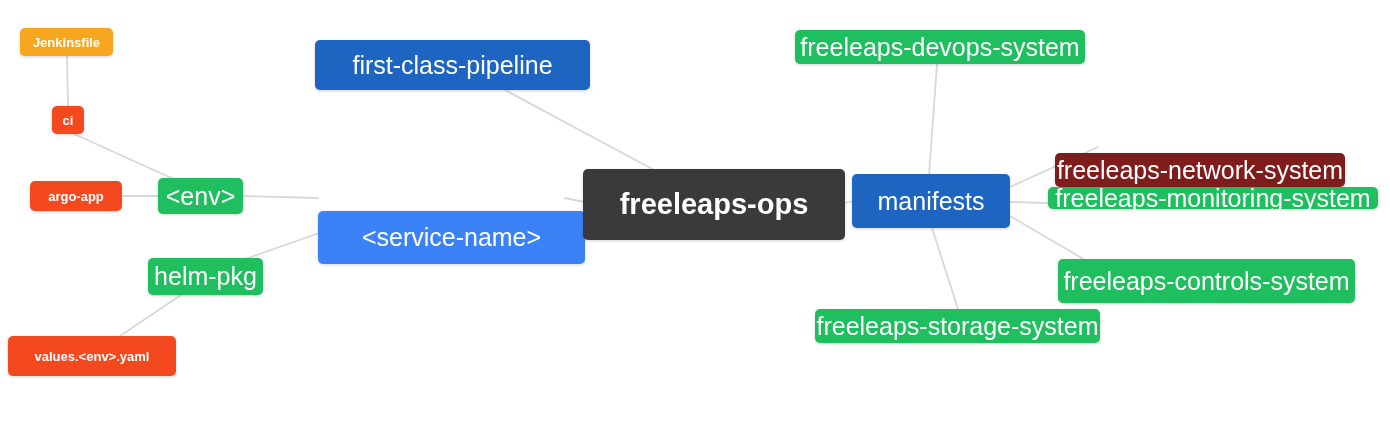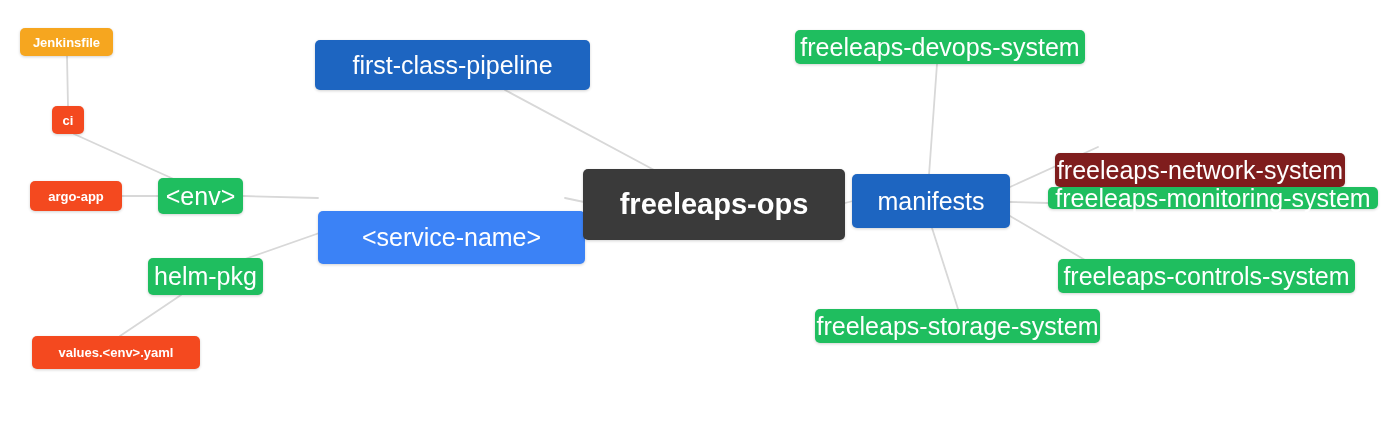--- a/index.html
+++ b/index.html
@@ -72,33 +72,33 @@
   <div class="node size-sm" style="left: 20px; top: 28px; width: 93px; height: 28px; background: rgb(246, 166, 31);">Jenkinsfile</div>
 
   <div class="node size-sm" style="left: 52px; top: 106px; width: 32px; height: 28px; background: rgb(244, 73, 31);">ci</div>
 
   <div class="node size-sm" style="left: 30px; top: 181px; width: 92px; height: 30px; background: rgb(244, 73, 31);">argo-app</div>
 
   <div class="node size-md" style="left: 158px; top: 178px; width: 85px; height: 36px; background: rgb(31, 190, 95);">&lt;env&gt;</div>
 
   <div class="node size-md" style="left: 148px; top: 258px; width: 115px; height: 37px; background: rgb(31, 190, 95);">helm-pkg</div>
 
-  <div class="node size-sm" style="left: 8px; top: 336px; width: 168px; height: 33px; background: rgb(244, 73, 31); margin-left: 24px;">values.&lt;env&gt;.yaml</div>
+  <div class="node size-sm" style="left: 8px; top: 336px; width: 168px; height: 40px; background: rgb(244, 73, 31);">values.&lt;env&gt;.yaml</div>
 
   <div class="node size-lg" style="left: 315px; top: 40px; width: 275px; height: 50px; background: rgb(29, 101, 193);">first-class-pipeline</div>
 
   <div class="node size-lg" style="left: 318px; top: 171px; width: 267px; height: 53px; background: #3b82f6; margin-top: 40px;">&lt;service-name&gt;</div>
 
   <div class="node size-xl" style="left: 583px; top: 169px; width: 262px; height: 71px; background: rgb(58, 58, 58);">freeleaps-ops</div>
 
   <div class="node size-lg" style="left: 852px; top: 174px; width: 158px; height: 54px; background: rgb(29, 101, 193);">manifests</div>
 
   <div class="node size-md" style="left: 795px; top: 30px; width: 290px; height: 34px; background: rgb(31, 190, 95);">freeleaps-devops-system</div>
 
   <div class="node size-md" style="left: 1055px; top: 113px; width: 290px; height: 34px; background: #7f1d1d; margin-top: 40px;">freeleaps-network-system</div>
 
   <div class="node size-md" style="left: 1048px; top: 187px; width: 330px; height: 22px; background: rgb(31, 190, 95);">freeleaps-monitoring-system</div>
 
-  <div class="node size-md" style="left: 1058px; top: 259px; width: 297px; height: 34px; background: rgb(31, 190, 95);">freeleaps-controls-system</div>
+  <div class="node size-md" style="left: 1058px; top: 259px; width: 297px; height: 44px; background: rgb(31, 190, 95);">freeleaps-controls-system</div>
 
   <div class="node size-md" style="left: 815px; top: 309px; width: 285px; height: 34px; background: rgb(31, 190, 95);">freeleaps-storage-system</div>
 
 </div>
 
 </body></html>

